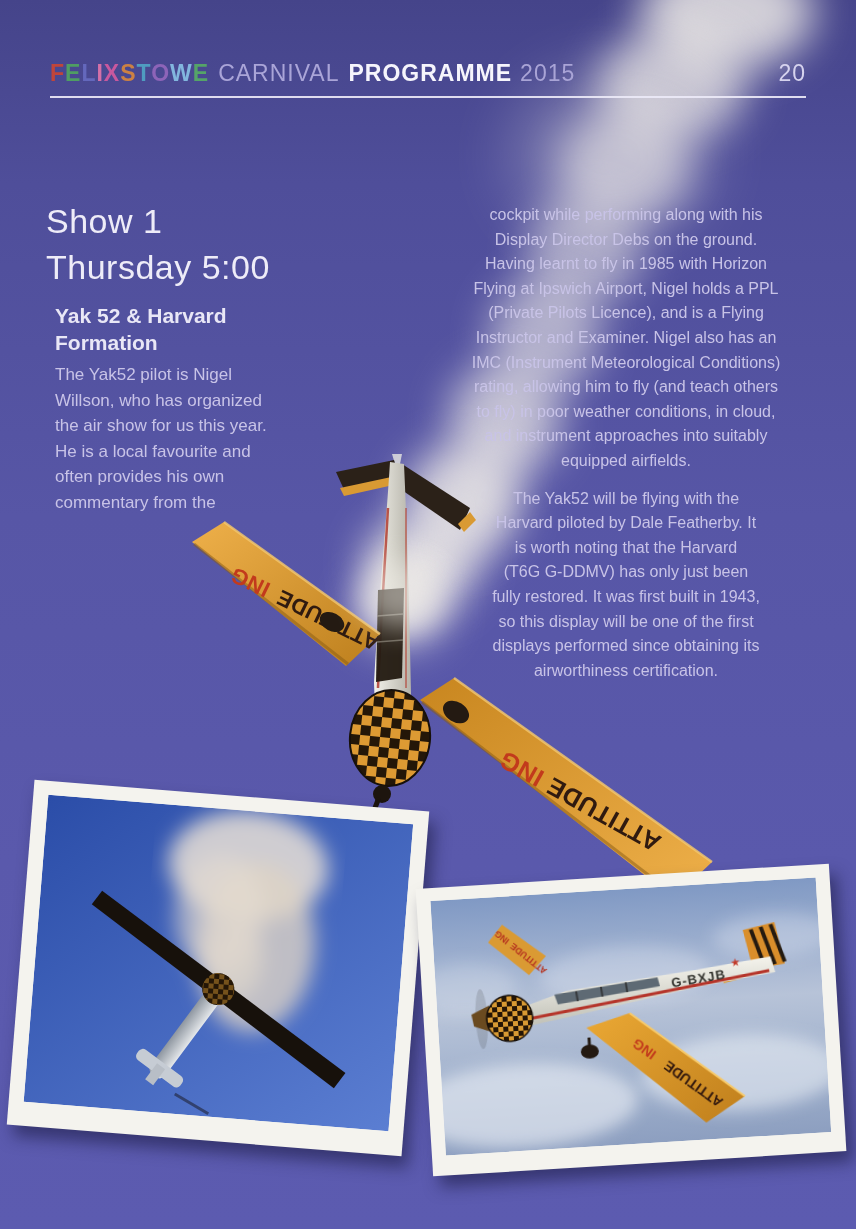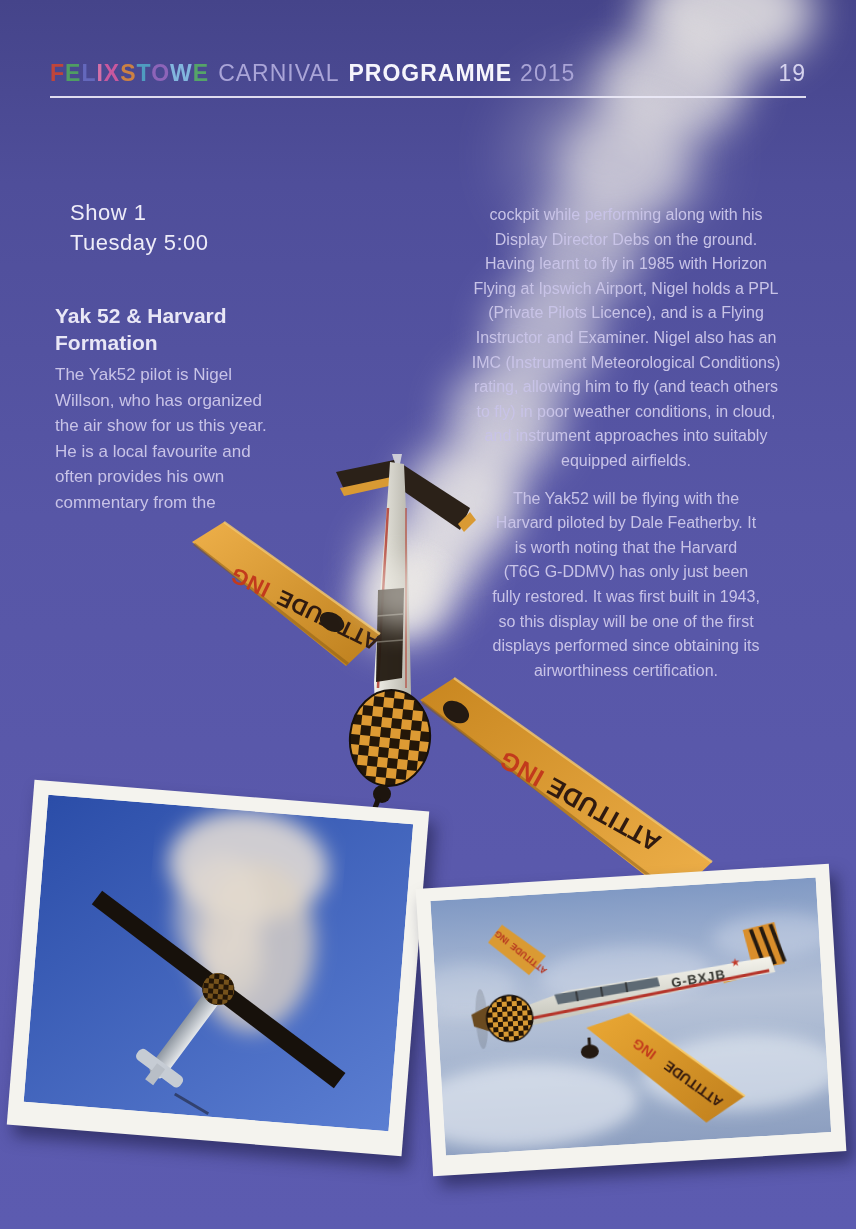--- a/index.html
+++ b/index.html
@@ -31,21 +31,21 @@
   .header-bar{position:absolute;left:50px;top:60px;width:756px;display:flex;
     justify-content:space-between;align-items:baseline;font-size:23px;letter-spacing:1px;}
   .brand{white-space:nowrap;font-weight:bold;}
   .hdr-carnival{color:#aaa5d8;margin-left:9px;}
   .hdr-programme{color:#f6f5fc;font-weight:bold;margin-left:9px;}
   .hdr-year{color:#a9a4d6;margin-left:8px;}
   .page-num{color:#d6d3ee;}
   .rule{position:absolute;left:50px;top:96px;width:756px;height:2px;background:#ece9f7;opacity:.92;}
   .page-title{position:absolute;left:52px;top:128px;width:780px;font-size:46px;
     color:#f4f2fc;letter-spacing:.5px;white-space:nowrap;font-weight:400;}
-  .show-head{position:absolute;left:70px;top:198px;font-size:22px;line-height:1.36;
+  .show-head{position:absolute;left:46px;top:198px;font-size:34px;line-height:1.36;
     color:#eeecf8;letter-spacing:.5px;}
   .feature-head{position:absolute;left:55px;top:303px;font-size:21px;font-weight:bold;
     line-height:1.28;color:#e9e7f6;}
   .lines{white-space:pre-line;}
   .left-par{position:absolute;left:55px;top:362px;width:310px;font-size:17px;
     line-height:25.5px;color:#c8c3e7;}
   .right-col{position:absolute;left:408px;top:203px;width:436px;text-align:center;
     font-size:16px;line-height:24.6px;color:#c8c3e7;}
   .right-col .par2{margin-top:13px;}
   
@@ -129,28 +129,28 @@
     <line x1="238" y1="362" x2="216" y2="420" stroke="#1d150e" stroke-width="5" stroke-linecap="round"></line>
   </svg>
 
   <div class="smoke-front"></div>
 
   <div class="content">
     <div class="header-bar">
       <div>
         <span class="brand"><span style="color: rgb(192, 69, 58);">F</span><span style="color: rgb(79, 158, 99);">E</span><span style="color: rgb(100, 104, 188);">L</span><span style="color: rgb(212, 112, 168);">I</span><span style="color: rgb(200, 88, 158);">X</span><span style="color: rgb(204, 129, 67);">S</span><span style="color: rgb(79, 156, 192);">T</span><span style="color: rgb(141, 100, 184);">O</span><span style="color: rgb(130, 182, 222);">W</span><span style="color: rgb(85, 164, 104);">E</span></span><span class="hdr-carnival">CARNIVAL</span><span class="hdr-programme">PROGRAMME</span><span class="hdr-year">2015</span>
       </div>
-      <span class="page-num">19</span>
+      <span class="page-num">20</span>
     </div>
     <div class="rule"></div>
 
 
     <div class="show-head">
       <div>Show 1</div>
-      <div>Tuesday 5:00</div>
+      <div>Thursday 5:00</div>
     </div>
 
     <div class="feature-head lines">Yak 52 &amp; Harvard
 Formation</div>
 
     <div class="left-par lines">The Yak52 pilot is Nigel
 Willson, who has organized
 the air show for us this year.
 He is a local favourite and
 often provides his own

